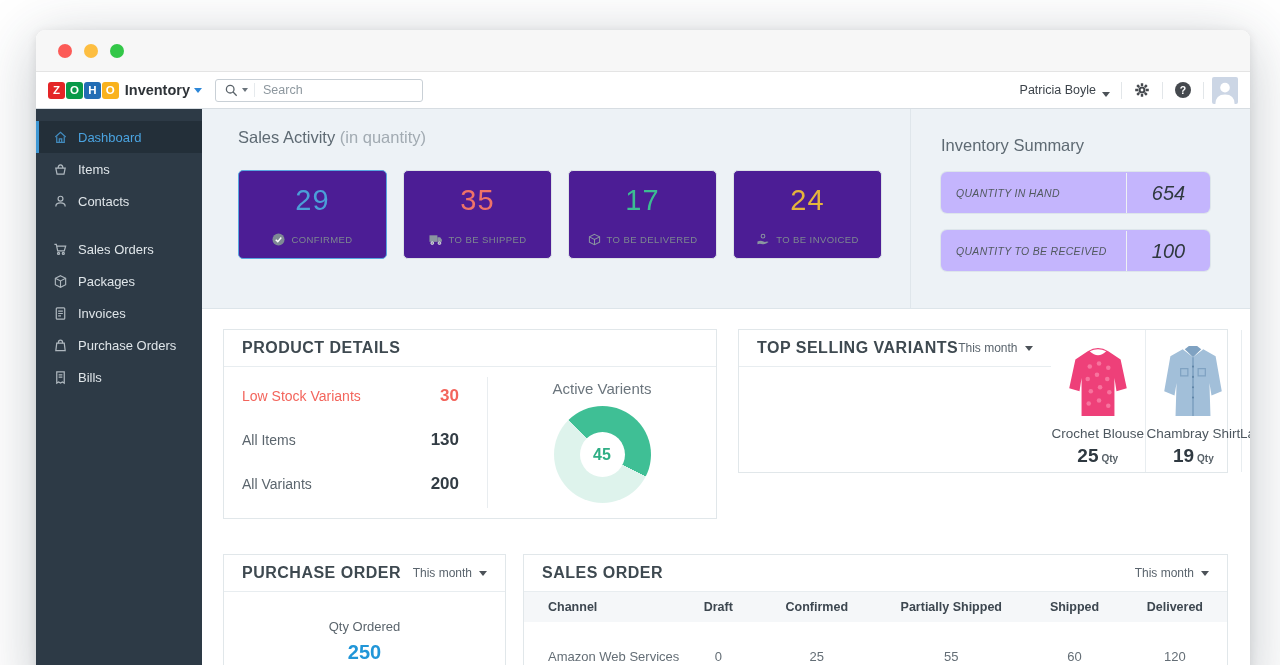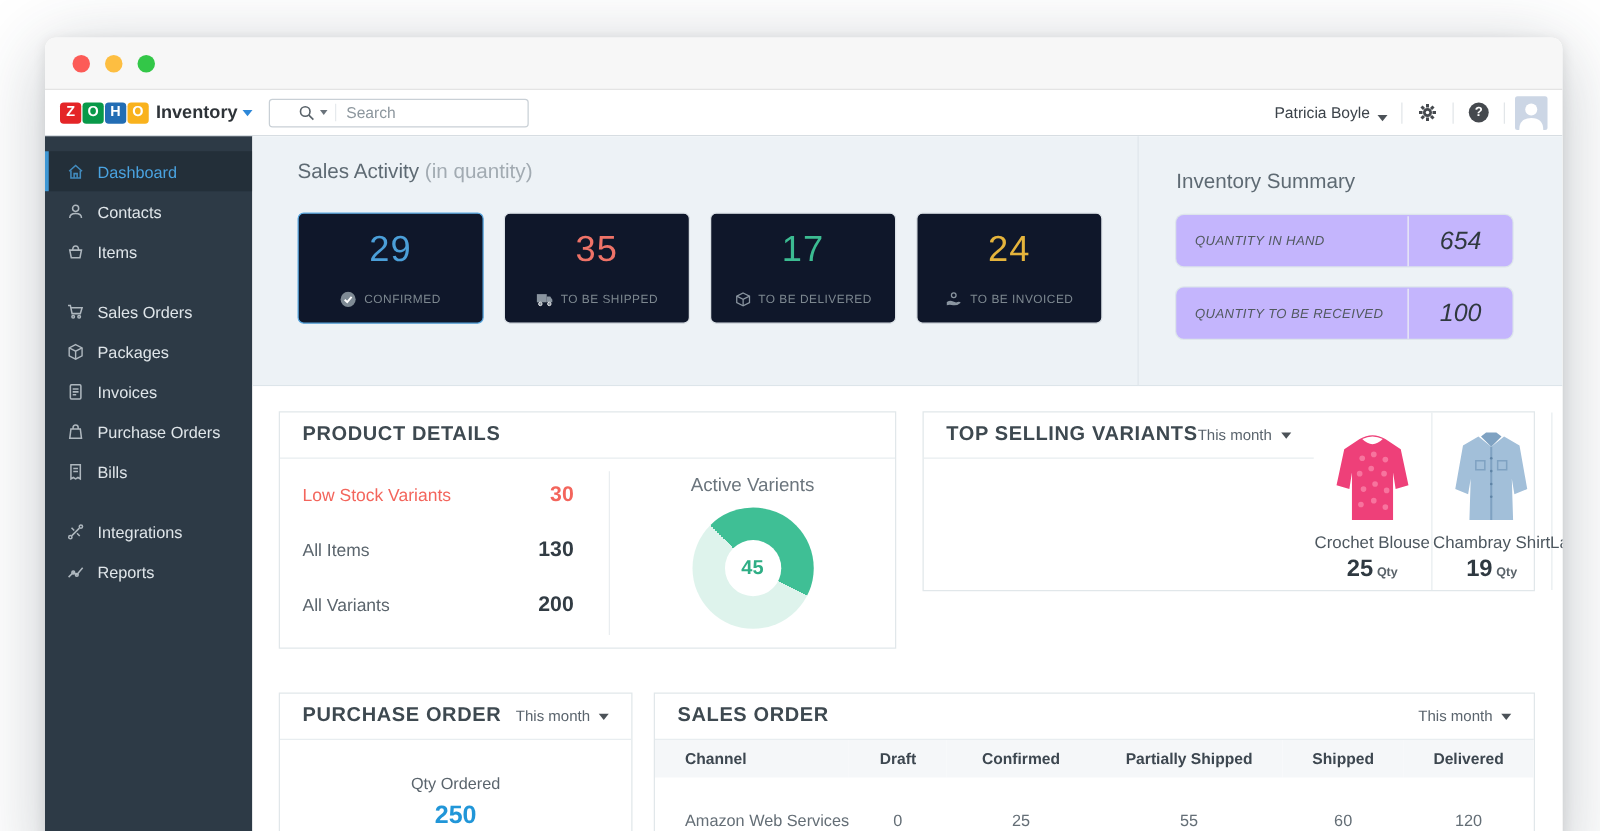--- a/index.html
+++ b/index.html
@@ -24,21 +24,21 @@
   .logo-zone { width:166px; flex:none; display:flex; align-items:center; padding-left:12px; cursor:pointer; }
   .zletter { width:17px; height:17px; border-radius:3px; color:#fff; font-weight:bold; font-size:11.5px;
              display:flex; align-items:center; justify-content:center; margin-right:1px; }
   .product-name { font-size:14.5px; color:#2e3338; font-weight:bold; margin-left:5px; white-space:nowrap; }
   .tri { width:0; height:0; border-left:4px solid transparent; border-right:4px solid transparent;
          border-top:5px solid #4c5258; display:inline-block; }
   .tri.blue { border-top-color:#2d87d8; margin-left:4px; }
   .tri.small { border-left-width:3px; border-right-width:3px; border-top-width:4px; border-top-color:#6a737b; }
 
   .search-box { margin-left:13px; width:208px; height:23px; border:1px solid #c9d0d6; border-radius:3px;
-                background:#fff; display:flex; align-items:center; padding:0 23px; gap:4px; }
+                background:#fff; display:flex; align-items:center; padding:0 9px; gap:4px; }
   .search-box input { border:none; outline:none; flex:1; font-size:12.5px; color:#333; background:transparent;
                       font-family:"Liberation Sans",sans-serif; min-width:0; }
   .search-box input::placeholder { color:#8d979e; }
   .sb-div { width:1px; height:14px; background:#e6eaed; margin:0 4px 0 2px; }
 
   .header-right { margin-left:auto; display:flex; align-items:center; }
   .user-menu { font-size:12.5px; color:#3c434a; display:flex; align-items:flex-end; gap:6px; padding:0 11px; cursor:pointer; white-space:nowrap; }
   .hsep { width:1px; height:17px; background:#e2e6e9; }
   .icon-btn { padding:0 12px; display:flex; align-items:center; cursor:pointer; }
   .help-circle { width:16px; height:16px; border-radius:50%; background:#45494e; color:#fff;
@@ -57,21 +57,21 @@
   .nav-item.active { background:#232f39; border-left-color:#3e97d4; color:#4aa3e0; }
 
   .main { flex:1; display:flex; flex-direction:column; background:#fff; min-width:0; }
 
   
   .top-band { height:200px; flex:none; display:flex; background:#edf2f6; border-bottom:1px solid #dde5ea; }
   .sales-activity { flex:1; padding:19px 0 0 36px; min-width:0; }
   .sa-title { font-size:16.5px; color:#5e6a73; }
   .sa-title .sub { color:#a2abb2; }
   .sa-cards { display:flex; gap:16px; margin-top:23px; }
-  .sa-card { width:149px; height:89px; background:#0f172a; border:1px solid #dce2e7; border-radius:5px;
+  .sa-card { width:149px; height:89px; background:#4c1d95; border:1px solid #dce2e7; border-radius:5px;
              text-align:center; position:relative; cursor:pointer; }
   .sa-card.active { border-color:#58a7e0; }
   .sa-value { font-size:29px; font-weight:300; margin-top:13px; letter-spacing:1px; }
   .sa-label { position:absolute; bottom:12px; left:0; right:0; display:flex; align-items:center;
               justify-content:center; gap:6px; font-size:9.5px; color:#7d8890; letter-spacing:.4px; }
 
   .inventory-summary { width:340px; flex:none; border-left:1px solid #dfe6eb; padding:27px 40px 0 30px; }
   .is-title { font-size:16.5px; color:#5e6a73; }
   .is-row { height:41px; background:#c4b5fd; border-radius:6px; margin-top:17px; display:flex; align-items:center;
             box-shadow:0 0 0 1px rgba(208,218,225,.55);font-style:italic; }
@@ -199,31 +199,31 @@
         <div class="nav-item active">
           <svg width="15" height="15" viewBox="0 0 16 16" fill="none" stroke="#4aa3e0" stroke-width="1.3">
                 <path d="M2.5 7.5 L8 2.5 L13.5 7.5"></path>
                 <path d="M4 6.8 V13.2 H12 V6.8"></path>
                 <path d="M6.7 13 V9.5 H9.3 V13"></path>
               </svg>
           <span>Dashboard</span>
         </div>
         <div class="nav-item">
           <svg width="15" height="15" viewBox="0 0 16 16" fill="none" stroke="#cfd7dd" stroke-width="1.3">
+                <path d="M3 6.5 H13 L11.7 13 H4.3 Z"></path>
+                <path d="M5.5 6.5 Q5.5 3 8 3 Q10.5 3 10.5 6.5"></path>
+              </svg>
+          <span>Items</span>
+        </div>
+        <div class="nav-item">
+          <svg width="15" height="15" viewBox="0 0 16 16" fill="none" stroke="#cfd7dd" stroke-width="1.3">
                 <circle cx="8" cy="5" r="2.6"></circle>
                 <path d="M3 13.2 Q3 9.4 8 9.4 Q13 9.4 13 13.2"></path>
               </svg>
           <span>Contacts</span>
-        </div>
-        <div class="nav-item">
-          <svg width="15" height="15" viewBox="0 0 16 16" fill="none" stroke="#cfd7dd" stroke-width="1.3">
-                <path d="M3 6.5 H13 L11.7 13 H4.3 Z"></path>
-                <path d="M5.5 6.5 Q5.5 3 8 3 Q10.5 3 10.5 6.5"></path>
-              </svg>
-          <span>Items</span>
         </div>
       </div>
 
       <div class="nav-group">
         <div class="nav-item">
           <svg width="15" height="15" viewBox="0 0 16 16" fill="none" stroke="#cfd7dd" stroke-width="1.3">
                 <path d="M1.5 2.5 H3.5 L5 9.5 H12 L13.5 4.5 H4.2"></path>
                 <circle cx="5.9" cy="12.2" r="1.1"></circle>
                 <circle cx="11" cy="12.2" r="1.1"></circle>
               </svg>
@@ -252,38 +252,20 @@
         </div>
         <div class="nav-item">
           <svg width="15" height="15" viewBox="0 0 16 16" fill="none" stroke="#cfd7dd" stroke-width="1.3">
                 <path d="M4 2 H12 V14 L10 12.8 L8 14 L6 12.8 L4 14 Z"></path>
                 <path d="M6 5.2 H10 M6 7.7 H10"></path>
               </svg>
           <span>Bills</span>
         </div>
       </div>
 
-      <div class="nav-group">
-        <div class="nav-item">
-          <svg width="15" height="15" viewBox="0 0 16 16" fill="none" stroke="#cfd7dd" stroke-width="1.3">
-                <path d="M4.8 11.2 L11.2 4.8 M4.5 4.5 L6.8 6.8 M9.2 9.2 L11.5 11.5"></path>
-                <circle cx="3.5" cy="12.5" r="1.4"></circle>
-                <circle cx="12.5" cy="3.5" r="1.4"></circle>
-              </svg>
-          <span>Integrations</span>
-        </div>
-        <div class="nav-item">
-          <svg width="15" height="15" viewBox="0 0 16 16" fill="none" stroke="#cfd7dd" stroke-width="1.3">
-                <path d="M2 12.5 L6 8.5 L9 10.5 L14 4.5"></path>
-                <circle cx="6" cy="8.5" r="1.2"></circle>
-                <circle cx="9" cy="10.5" r="1.2"></circle>
-              </svg>
-          <span>Reports</span>
-        </div>
-      </div>
     </nav>
 
     <div class="main">
 
       <div class="top-band">
         <section class="sales-activity">
           <div class="sa-title">
             <span>Sales Activity</span>
             <span class="sub">(in quantity)</span>
           </div>

